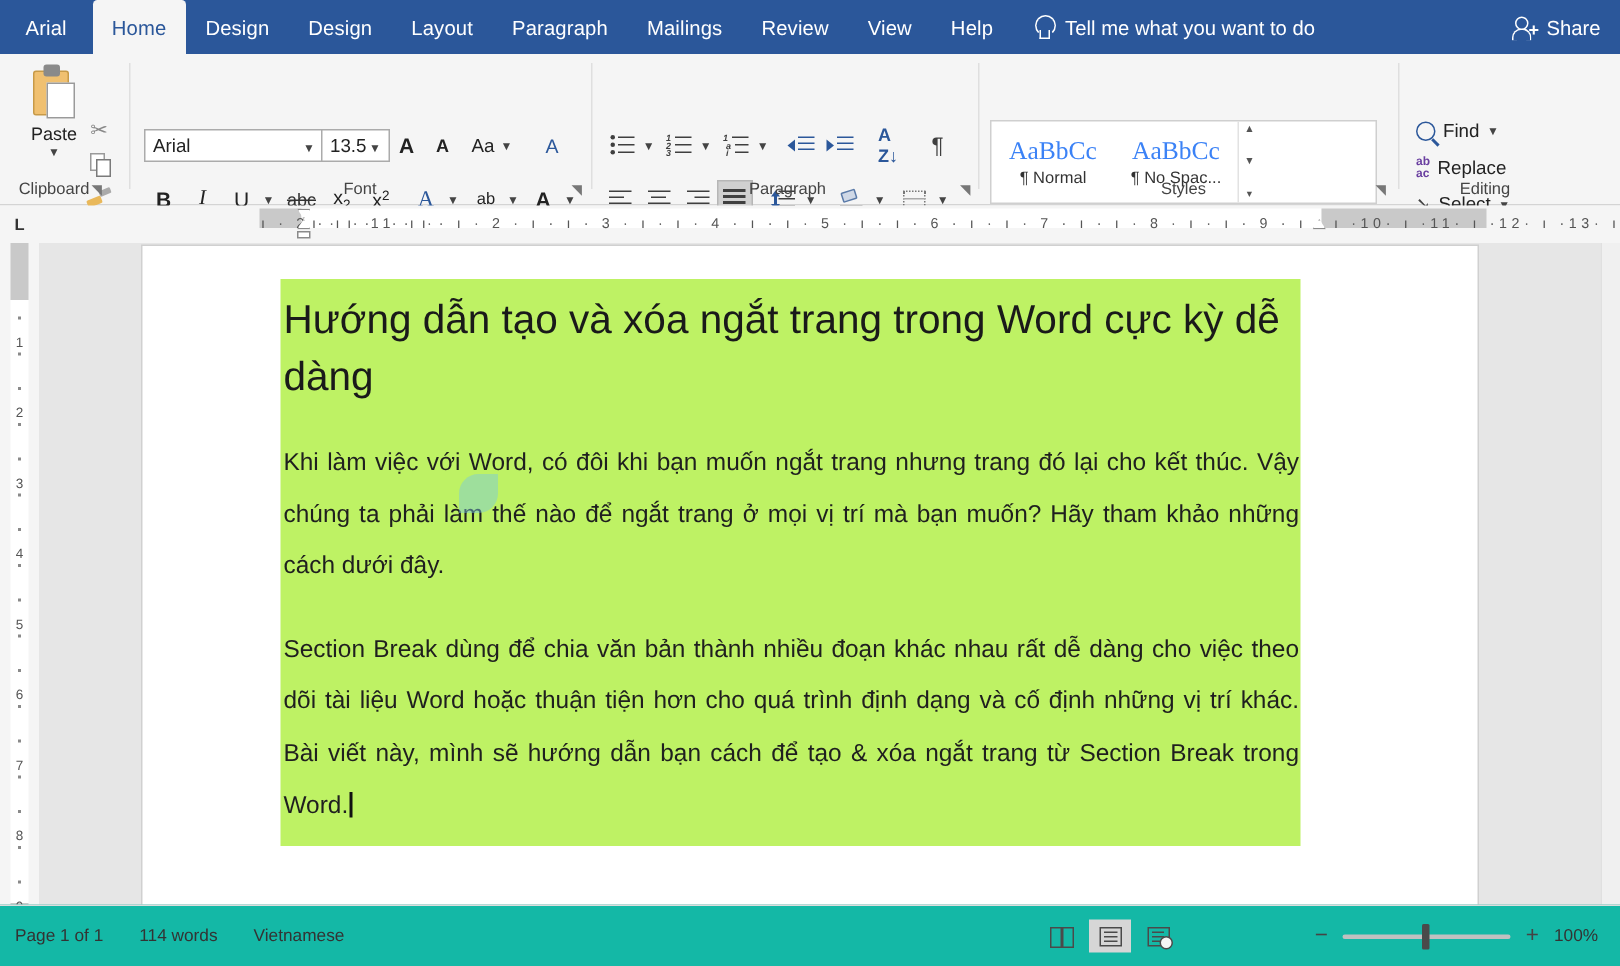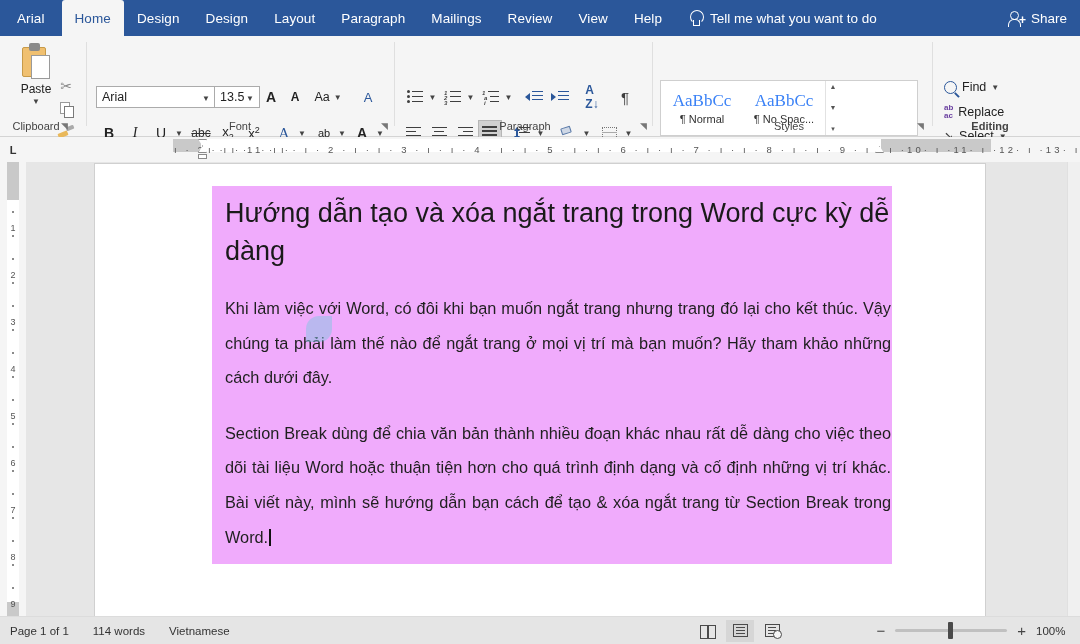--- a/index.html
+++ b/index.html
@@ -258,23 +258,23 @@
   
   .docarea {
     position: absolute; left: 26px; top: 162px; width: 1054px; height: 454px;
     background: #e6e6e6; overflow: hidden;
   }
   .page {
     position: absolute; left: 69px; top: 2px; width: 890px; height: 560px;
     background: #ffffff; box-shadow: 0 0 0 1px #d0d0d0;
   }
   .textblock {
-    position: absolute; left: 117px; top: 22px; width: 680px;
-    background: #f0abfc;
-    padding: 8px 0 10px 12px;
+    position: absolute; left: 92px; top: 22px; width: 680px;
+    background: #bef264;
+    padding: 8px 0 10px 1px;
   }
   .doc-title {
     font-size: 27px; line-height: 38px; color: #1a1a1a;
     font-family: "Liberation Sans", sans-serif; font-weight: 400;
     padding: 0 1px;
   }
   .doc-para {
     font-size: 16.3px; line-height: 34.6px; color: #1f1f1f;
     text-align: justify; text-justify: inter-word;
     font-family: "Liberation Sans", sans-serif;
@@ -296,22 +296,22 @@
   }
 
   
   .vscroll {
     position: absolute; right: 0; top: 162px; width: 13px; height: 454px;
     background: #f0f0f0; border-left: 1px solid #e0e0e0;
   }
 
   
   .statusbar {
-    position: absolute; left: 0; bottom: 0; width: 1080px; height: 28px;
-    background: #e5e5e5; border-top: 1px solid #dcdcdc;
+    position: absolute; left: 0; bottom: 0; width: 1080px; height: 41px;
+    background: #14b8a6; border-top: 1px solid #dcdcdc;
     display: flex; align-items: center;
   }
   .st-item { font-size: 11.5px; color: #333; cursor: default; white-space: nowrap; }
   .view-btn {
     width: 28px; height: 22px; display: flex; align-items: center; justify-content: center;
     cursor: default;
   }
   .view-btn.active { background: #d6d6d6; }
   .vb-read { width: 16px; height: 12px; position: relative; }
   .vb-read::before, .vb-read::after {
@@ -621,21 +621,21 @@
     </div>
     <div class="edit-item" style="left:944px; top:68px;">
       <span class="abac">ab<br>ac</span>
       <span>Replace</span>
     </div>
     <div class="edit-item" style="left:944px; top:93px;">
       <span class="arrow-cur">➘</span>
       <span>Select</span>
       <span class="caret">▼</span>
     </div>
-    <div class="group-label" style="left:935px; width:110px;font-weight:bold;">Editing</div>
+    <div class="group-label" style="left:935px; width:110px;">Editing</div>
   </div>
 
   <div class="collapse-ribbon">⌃</div>
 </div>
 
 <div class="ruler-corner">
   <span class="tab-L">L</span>
 </div>
 
 <div class="hruler">

